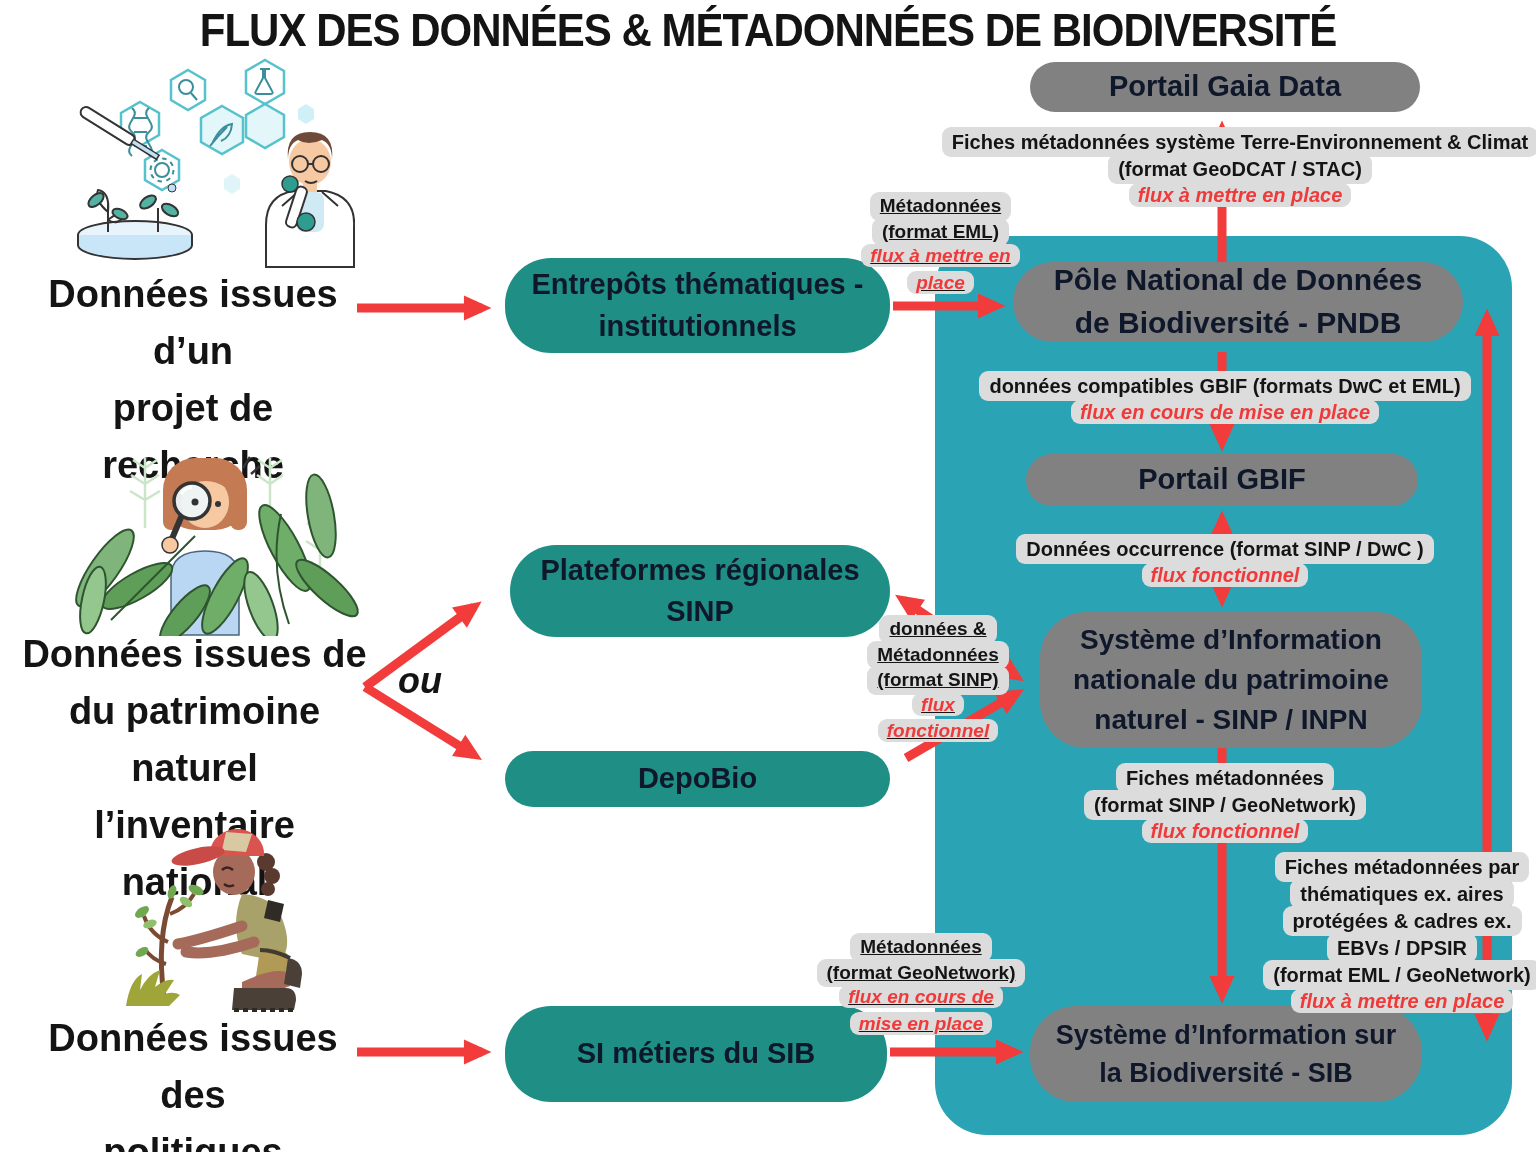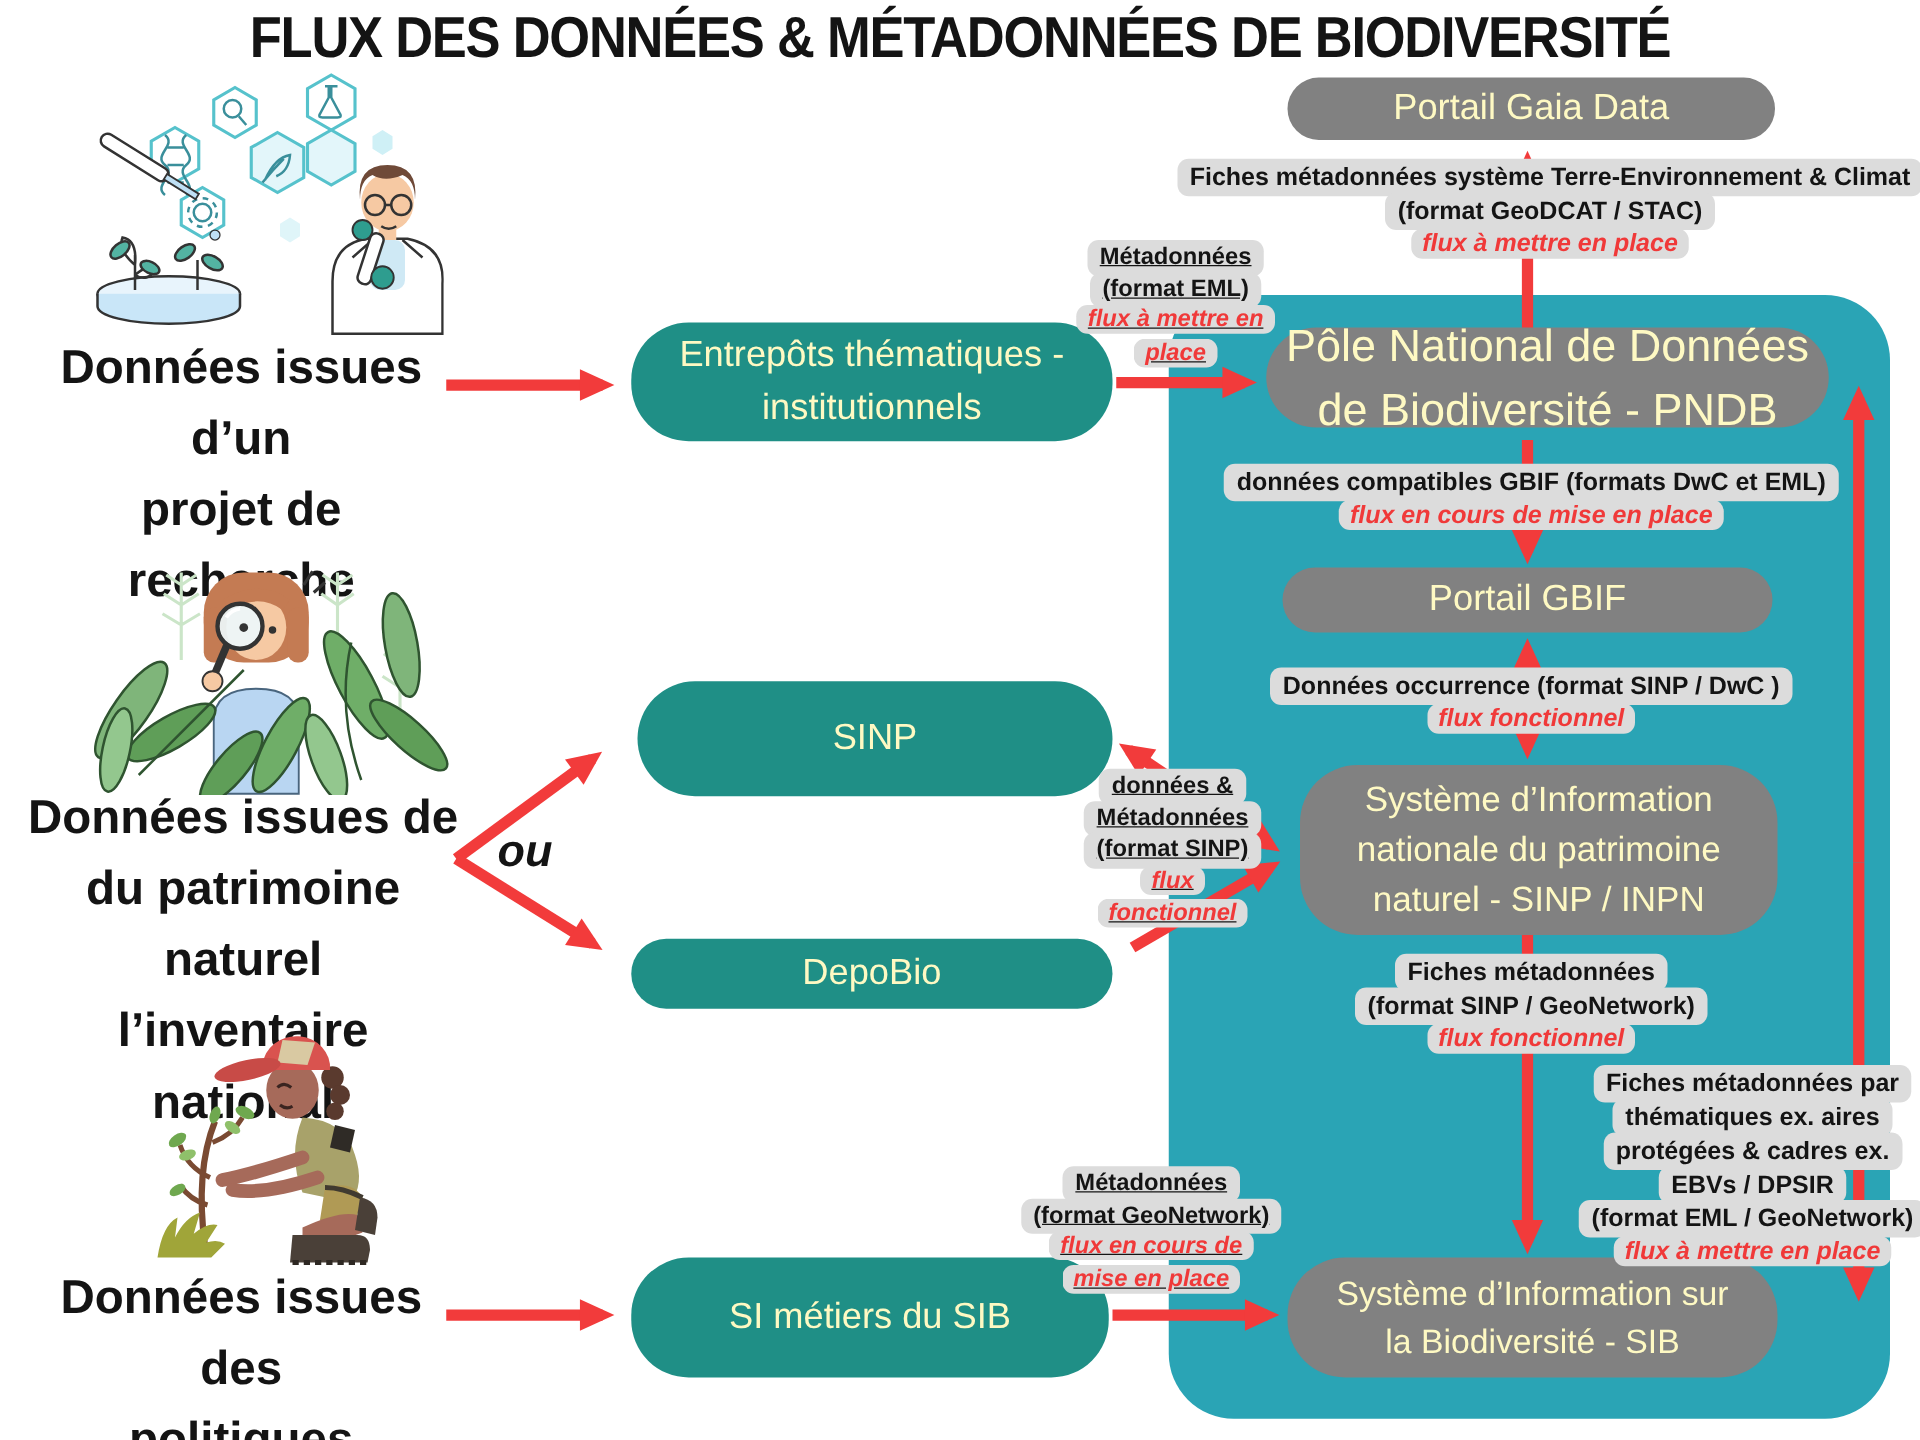--- a/index.html
+++ b/index.html
@@ -4,21 +4,21 @@
 <style>
   html,body{margin:0;padding:0;background:#ffffff;}
   .canvas{position:relative;width:1536px;height:1152px;background:#ffffff;overflow:hidden;
           font-family:"Liberation Sans","DejaVu Sans",sans-serif;color:#141414;}
   .title{position:absolute;top:4px;left:0;width:100%;text-align:center;font-weight:700;
          font-size:42px;letter-spacing:-1px;transform:scaleY(1.10);transform-origin:top center;z-index:3;}
   .panel{position:absolute;left:935px;top:236px;width:577px;height:899px;background:#2AA4B5;
          border-radius:52px;z-index:1;}
   .arrows{position:absolute;left:0;top:0;z-index:2;}
   .node{position:absolute;display:flex;flex-direction:column;justify-content:center;align-items:center;
-        border-radius:46px;font-weight:400;text-align:right;color:#fef9c3;z-index:3;line-height:1.42;}
+        border-radius:46px;font-weight:700;text-align:right;color:#0f172a;z-index:3;line-height:1.42;}
   .node.gray{background:#818181;}
   .node.teal{background:#1F8F86;}
   .src-heading{position:absolute;font-weight:700;font-size:38px;text-align:center;line-height:1.5;z-index:3;}
   .flow-label{position:absolute;display:flex;flex-direction:column;align-items:center;
               font-weight:700;font-size:20px;z-index:4;line-height:1.4;}
   .flow-label .ln{background:#DCDCDC;padding:1px 10px;border-radius:9px;margin-top:-3px;white-space:nowrap;}
   .flow-label .st-wrap{margin-top:-3px;text-align:center;}
   .flow-label .st{display:inline;background:#DCDCDC;color:#F03939;font-style:italic;
                   padding:1px 9px;border-radius:9px;-webkit-box-decoration-break:clone;box-decoration-break:clone;}
   .small-label{font-size:19px;text-decoration:underline;}
@@ -73,33 +73,34 @@
     <div>politiques publiques</div>
   </div>
 
   <div class="or-label">ou</div>
 
   <div class="node teal" style="left:505px;top:258px;width:385px;height:95px;font-size:29px;">
     <div>Entrepôts thématiques -</div>
     <div>institutionnels</div>
   </div>
   <div class="node teal" style="left:510px;top:545px;width:380px;height:92px;font-size:29px;">
+    <div>Plateformes régionales</div>
     <div>SINP</div>
   </div>
   <div class="node teal" style="left:505px;top:751px;width:385px;height:56px;font-size:29px;border-radius:28px;">
     <div>DepoBio</div>
   </div>
   <div class="node teal" style="left:505px;top:1006px;width:382px;height:96px;font-size:29px;">
     <div>SI métiers du SIB</div>
   </div>
 
   <div class="node gray" style="left:1030px;top:62px;width:390px;height:50px;font-size:29px;border-radius:25px;">
     <div>Portail Gaia Data</div>
   </div>
-  <div class="node gray" style="left:1013px;top:262px;width:450px;height:80px;font-size:36px;">
+  <div class="node gray" style="left:1013px;top:262px;width:450px;height:80px;font-size:30px;">
     <div>Pôle National de Données</div>
     <div>de Biodiversité - PNDB</div>
   </div>
   <div class="node gray" style="left:1026px;top:454px;width:392px;height:52px;font-size:29px;border-radius:26px;">
     <div>Portail GBIF</div>
   </div>
   <div class="node gray" style="left:1040px;top:612px;width:382px;height:136px;font-size:28px;">
     <div>Système d’Information</div>
     <div>nationale du patrimoine</div>
     <div>naturel - SINP / INPN</div>

